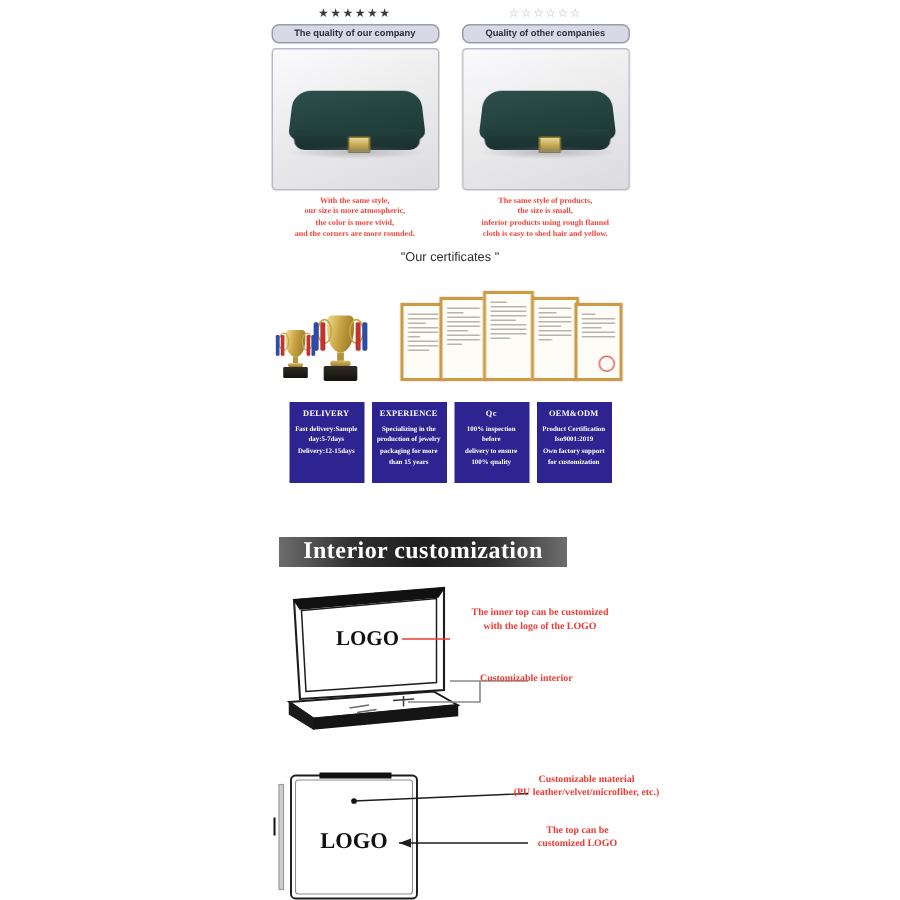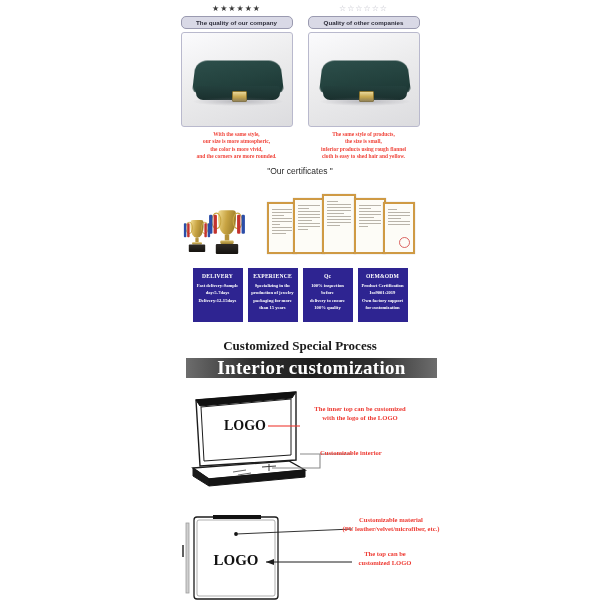--- a/index.html
+++ b/index.html
@@ -115,24 +115,24 @@
   }
   .feat-title{font-size:5.6px;font-weight:bold;line-height:8px;letter-spacing:.2px;}
   .feat-body{font-size:4.6px;line-height:7.4px;font-weight:bold;margin-top:2px;}
 
   
   .sec-title{
     position:absolute;left:0;width:600px;text-align:center;
     font-size:13px;font-weight:bold;color:#1a1a1a;
   }
   .banner{
-    position:absolute;left:186px;width:251px;height:20px;
+    position:absolute;left:186px;width:192px;height:20px;
     background:linear-gradient(90deg,#6d6d6d 0%,#2f2f2f 26%,#1f1f1f 50%,#2f2f2f 74%,#6d6d6d 100%);
     color:#ffffff;text-align:center;
-    font-size:19px;font-weight:bold;line-height:20px;letter-spacing:.3px;
+    font-size:16px;font-weight:bold;line-height:20px;letter-spacing:.3px;
   }
 
   
   .diagram{position:absolute;left:0;width:600px;}
   .ann{
     position:absolute;color:#ee3b33;font-weight:bold;
     font-size:6.6px;line-height:9px;text-align:center;
   }
   svg{display:block;}
 </style>
@@ -285,21 +285,20 @@
     <div class="feat">
       <div class="feat-title">Qc</div>
       <div class="feat-body">100% inspection before<br>delivery to ensure<br>100% quality</div>
     </div>
     <div class="feat">
       <div class="feat-title">OEM&amp;ODM</div>
       <div class="feat-body">Product Certification<br>Iso9001:2019<br>Own factory support<br>for customization</div>
     </div>
   </div>
 
-  <div class="sec-title" style="top:338px;">Customized Special Process</div>
   <div class="banner" style="top:358px;">Interior customization</div>
 
   <div class="diagram" style="top:382px;height:110px;">
     <svg width="600" height="110" viewBox="0 0 600 110">
 
       <polygon points="196,18 296,10 296,78 200,84" fill="#ffffff" stroke="#1d1d1d" stroke-width="1.4"></polygon>
       <polygon points="196,18 296,10 292,16 200,24" fill="#111111" stroke="#111111" stroke-width="1"></polygon>
       <polygon points="201,25 291,17 291,73 204,79" fill="#ffffff" stroke="#1d1d1d" stroke-width="1"></polygon>
 
       <polygon points="193,86 289,79 305,88 209,97" fill="#ffffff" stroke="#1d1d1d" stroke-width="1.3"></polygon>

